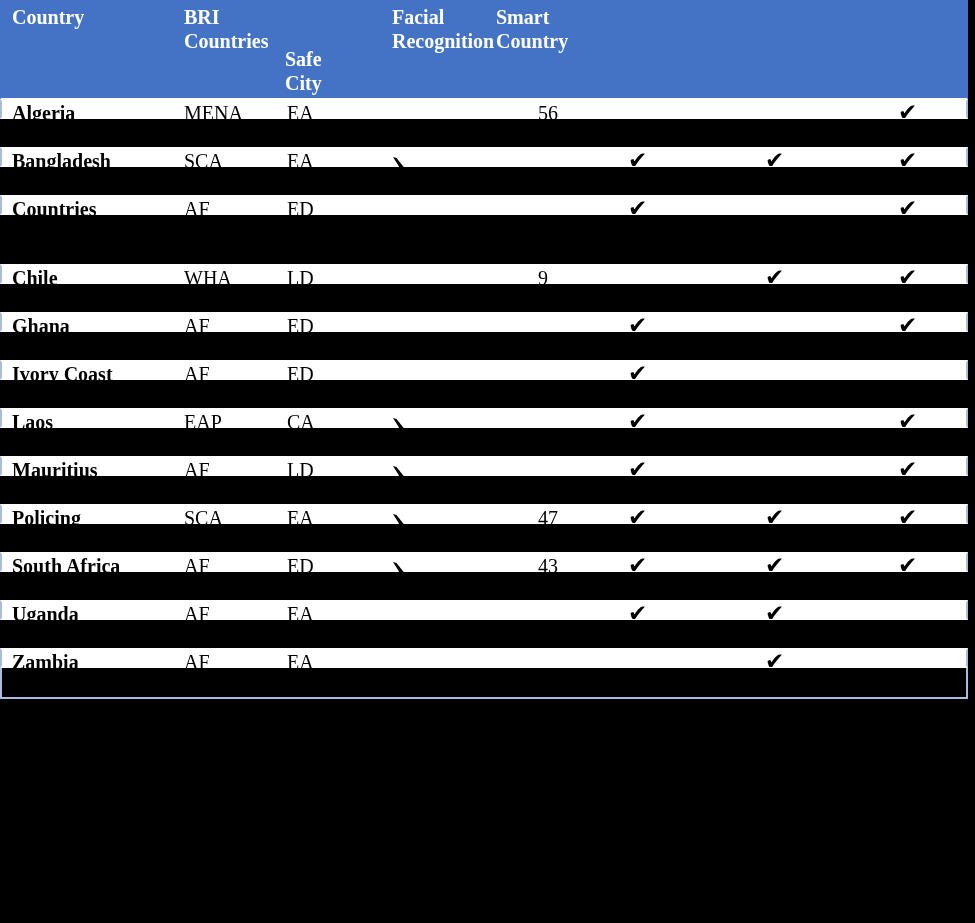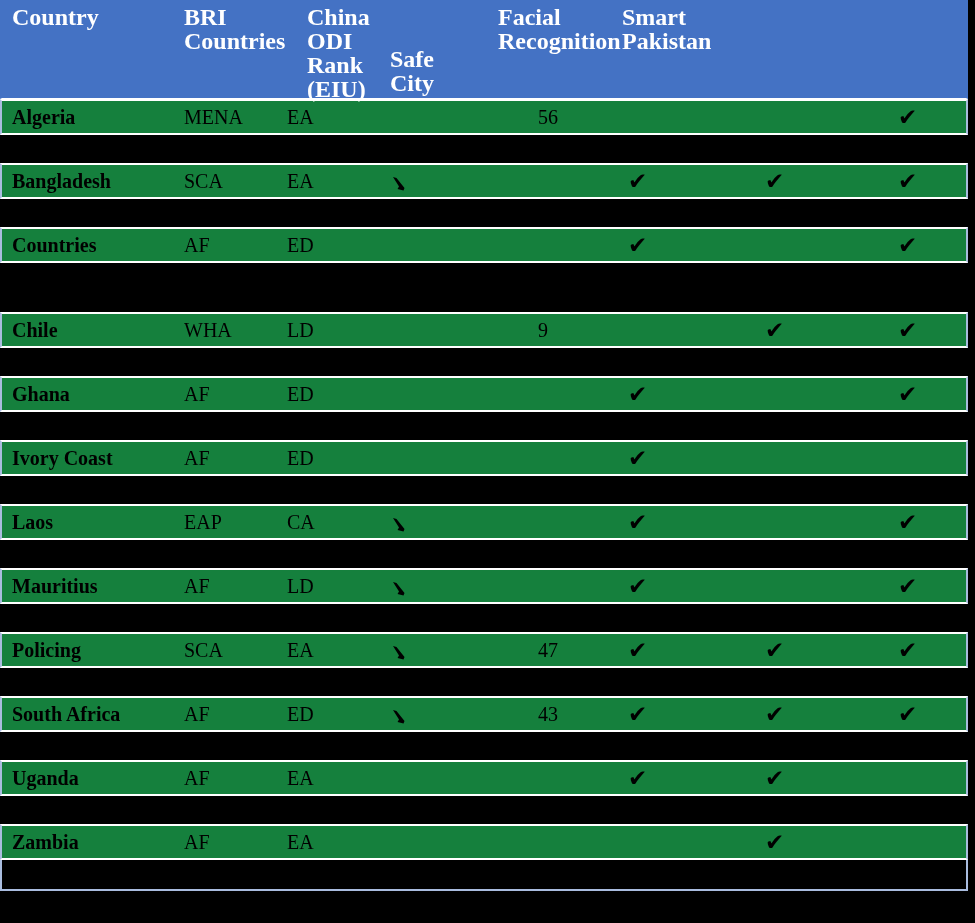--- a/index.html
+++ b/index.html
@@ -16,22 +16,22 @@
   .row.header{
     height:99px;
     background:#4472C4;
     border-left:2px solid #4472C4;
     border-right:2px solid #4472C4;
     border-bottom:1px solid #FFFFFF;
     display:grid;
     grid-template-columns:172px 103px 105px 106px 126px 93px 147px 112px;
   }
   .row.light{
-    height:36px;
-    background:#15803d;
+    height:20px;
+    background:#ffffff;
     border-top:2px solid #FFFFFF;
     border-bottom:2px solid #FFFFFF;
     border-left:2px solid #A9BCDF;
     border-right:2px solid #A9BCDF;
     display:grid;
     grid-template-columns:172px 103px 105px 106px 126px 93px 147px 112px;
     align-items:center;
   }
   .row.redacted{
     height:28px;
@@ -40,21 +40,21 @@
   .row.redacted.tall{height:49px;}
   .row.redacted.final{
     height:31px;
     border-left:2px solid #A9BCDF;
     border-right:2px solid #A9BCDF;
     border-bottom:2px solid #A9BCDF;
   }
   .hcell{
     color:#FFFFFF;
     font-weight:bold;
-    font-size:24px;
+    font-size:20px;
     line-height:24px;
     padding-top:5px;
     padding-left:10px;
     box-sizing:border-box;
   }
   .hcell.h5{padding-left:30px;}
   .hcell.h6{padding-left:8px;margin-top:42px;}
   .hcell.h8{padding-left:8px;}
   .hcell .wrapnarrow{display:inline-block;max-width:62px;}
   .hcell .wrapsafe{display:inline-block;max-width:55px;}
@@ -80,24 +80,23 @@
   .cell.bri{padding-left:11px;}
   .bri-mark{display:inline-block;vertical-align:middle;margin-top:2px;}
 </style>
 </head>
 <body>
 
 <div class="table">
   <div class="row header">
     <div class="hcell h1"><span>Country</span></div>
     <div class="hcell h4"><span>BRI Countries</span></div>
-    <div class="hcell h5"><span class="wrapnarrow">China ODI Rank (EIU)</span></div>
     <div class="hcell h6"><span class="wrapsafe">Safe City</span></div>
     <div class="hcell h7"><span>Facial Recognition</span></div>
-    <div class="hcell h8"><span>Smart Pakistan</span></div>
+    <div class="hcell h8"><span>Smart Country</span></div>
   </div>
   <div id="table-body">
       <div class="row light">
         <div class="cell c1 country">Algeria</div>
         <div class="cell c2">MENA</div>
         <div class="cell c3">EA</div>
         <div class="cell c4 bri"></div>
         <div class="cell c5 odi">56</div>
         <div class="cell c6 chk safe"></div>
         <div class="cell c7 chk facial"></div>

